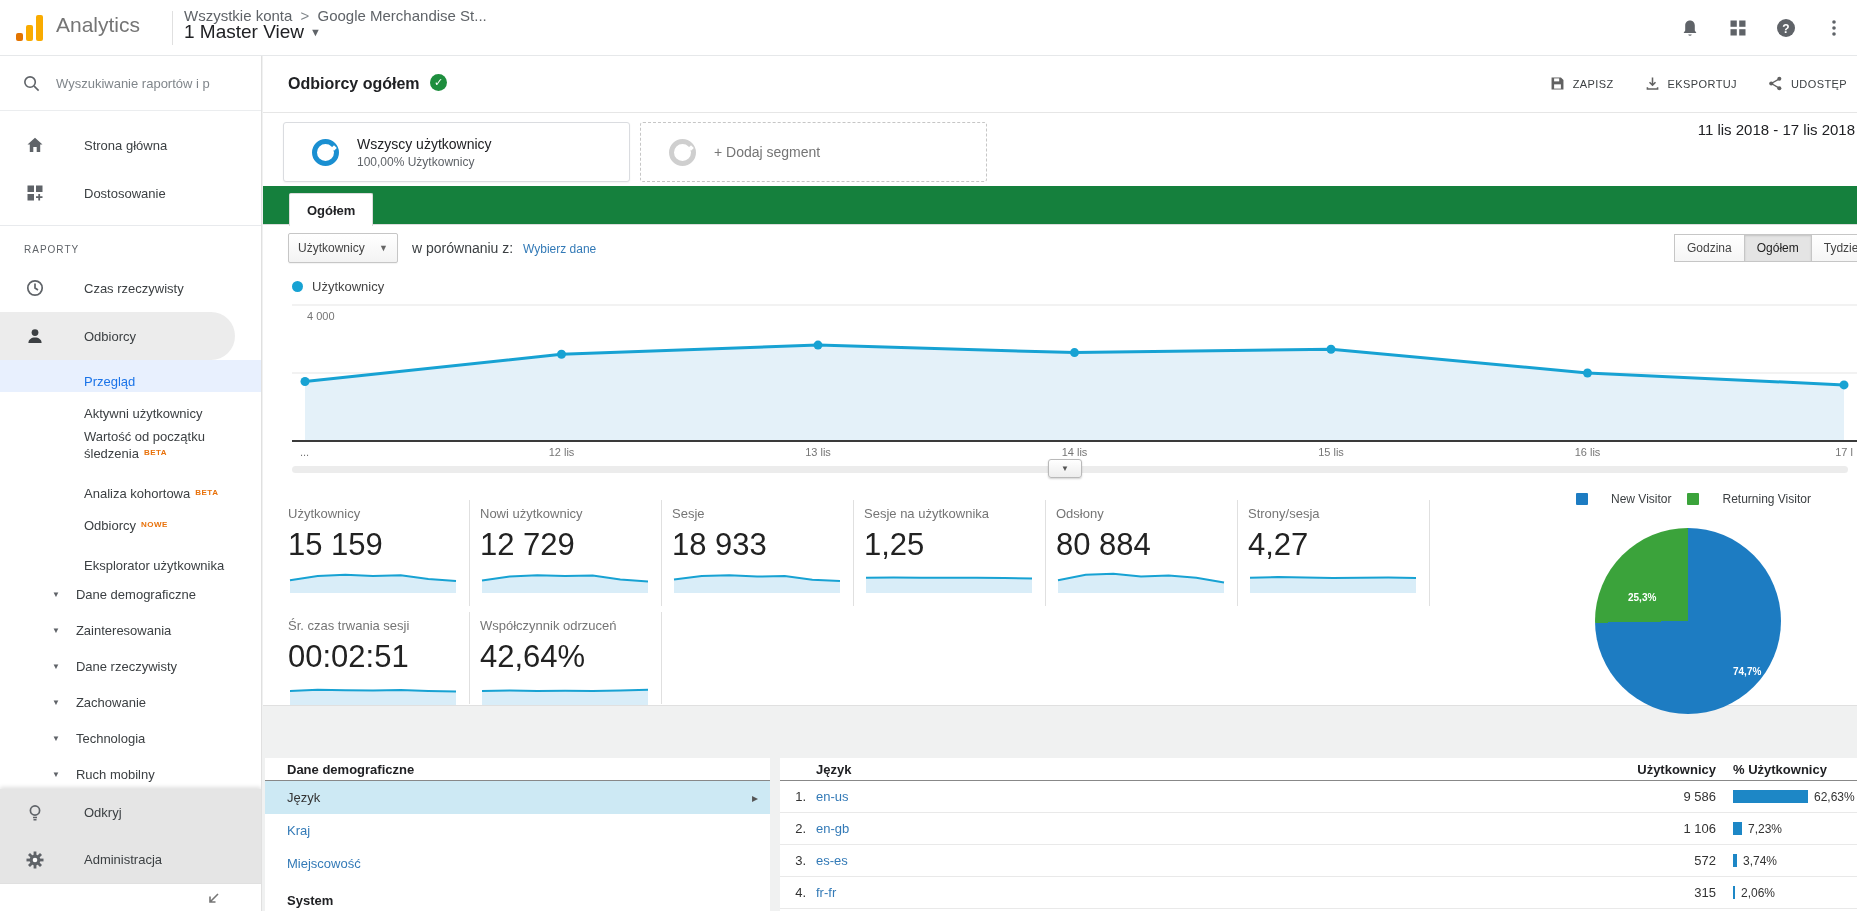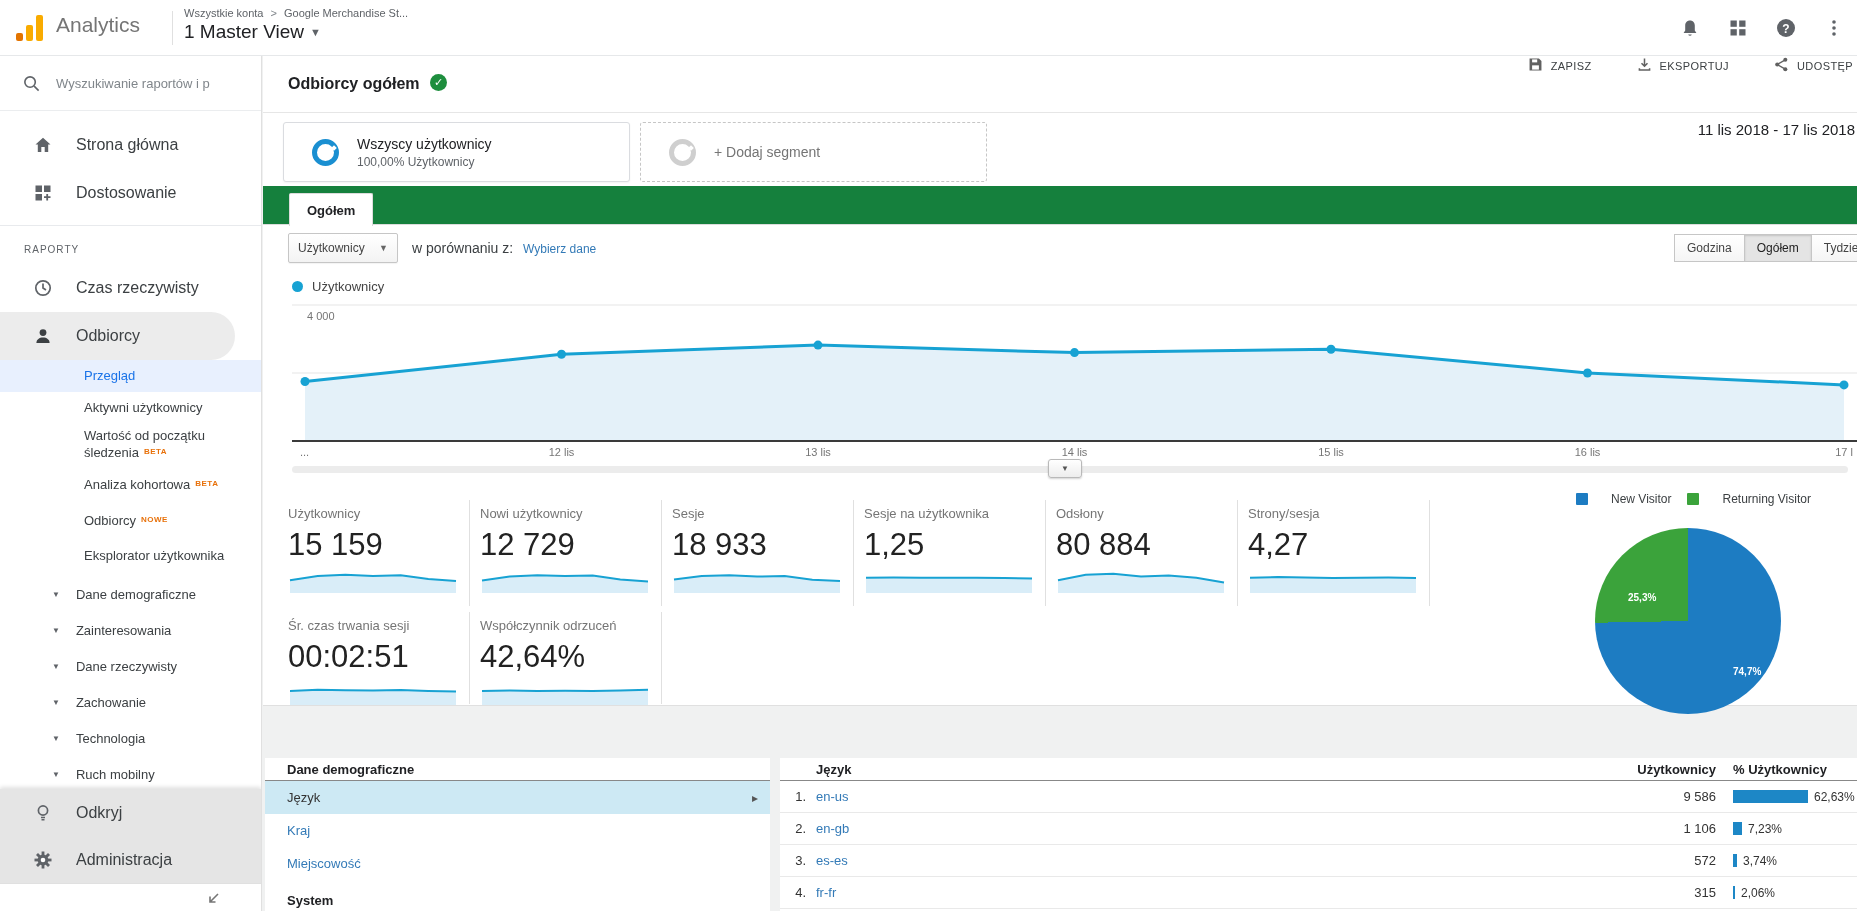--- a/index.html
+++ b/index.html
@@ -10,64 +10,64 @@
   .topbar { position:absolute; left:0; top:0; width:1857px; height:56px; background:#fff;
             border-bottom:1px solid #e6e8ea; z-index:30; }
   .logo { position:absolute; left:16px; top:14px; width:32px; height:27px; display:flex;
           align-items:flex-end; gap:3px; }
   .logo span { display:inline-block; width:7px; border-radius:2px; background:#f9ab00; }
   .logo .b1 { height:8px; background:#e37400; }
   .logo .b2 { height:16px; }
   .logo .b3 { height:26px; }
   .product { position:absolute; left:56px; top:13px; font-size:21px; color:#757575; }
   .topbar-divider { position:absolute; left:172px; top:11px; height:34px; width:1px; background:#e0e0e0; }
-  .breadcrumb { position:absolute; left:184px; top:7px; font-size:11px; color:#5f6368; }
+  .breadcrumb { position:absolute; left:184px; top:7px; font-size:15px; color:#5f6368; }
   .breadcrumb .sep { margin:0 4px; color:#80868b; }
   .view-selector { position:absolute; left:184px; top:21px; font-size:19px; color:#202124; cursor:pointer; }
   .view-selector .caret { font-size:11px; color:#5f6368; margin-left:6px; vertical-align:2px; }
   .topbar-icons { position:absolute; right:12px; top:0; height:56px; display:flex; align-items:center; gap:26px; }
   .tb-icon { width:22px; height:22px; display:flex; align-items:center; justify-content:center; cursor:pointer; }
 
   
   .sidebar { position:absolute; left:0; top:56px; width:262px; bottom:0; background:#fff;
              border-right:1px solid #e0e0e0; z-index:20; overflow:hidden; }
   .search-row { height:55px; border-bottom:1px solid #ebedef; display:flex; align-items:center; padding-left:20px; gap:14px; }
   .search-row input { border:none; outline:none; font-size:13px; color:#5f6368; width:180px;
                       font-family:"Liberation Sans",sans-serif; }
   .search-row input::placeholder { color:#80868b; }
   .nav { padding-top:10px; }
-  .nav-item { height:48px; display:flex; align-items:center; padding-left:32px; gap:22px;
-              font-size:16px; color:#3c4043; cursor:pointer; }
+  .nav-item { height:48px; display:flex; align-items:center; padding-left:24px; gap:38px;
+              font-size:13px; color:#3c4043; cursor:pointer; }
   .nav-item.active { background:#ececec; border-radius:0 24px 24px 0; margin-right:26px; }
   .nav-divider { height:1px; background:#e8eaed; margin:8px 0; }
   .nav-section { height:30px; display:flex; align-items:center; padding-left:24px; font-size:10px;
                  letter-spacing:1px; color:#5f6368; }
-  .nav-sub { min-height:32px; display:flex; align-items:center; padding:2px 10px 2px 84px; font-size:13px;
+  .nav-sub { min-height:32px; display:flex; align-items:flex-end; padding:2px 10px 2px 84px; font-size:13px;
              color:#3c4043; cursor:pointer; line-height:16px; }
   .nav-sub.two { min-height:40px; }
   .nav-sub.selected { background:#e8f0fe; color:#1a73e8; }
   .nav-group { height:36px; display:flex; align-items:center; padding-left:52px; gap:16px; font-size:13px;
                color:#3c4043; cursor:pointer; }
   .nav-group .caret { font-size:8px; color:#5f6368; }
   .tag { font-size:8px; font-weight:bold; color:#e8710a; margin-left:5px; letter-spacing:0.5px; vertical-align:3px; }
   .sidebar-footer { position:absolute; bottom:28px; left:0; width:100%; height:94px; background:#e5e5e5;
                     box-shadow:0 -2px 4px rgba(0,0,0,0.12); }
   .sidebar-footer .nav-item { height:47px; }
   .sidebar-bottom { position:absolute; bottom:0; left:0; width:100%; height:28px; background:#fff;
                     border-top:1px solid #e0e0e0; }
   .collapse-arrow { position:absolute; right:38px; top:7px; cursor:pointer; }
 
   
   .header-band { position:absolute; left:263px; top:56px; right:0; height:57px; background:#fff;
                  border-bottom:1px solid #e6e6e6; z-index:5; }
   .report-title { position:absolute; left:25px; top:19px; font-size:16px; font-weight:bold; color:#202124; }
   .shield { position:absolute; top:18px; width:17px; height:17px; border-radius:50%; background:#1e8e3e;
             color:#fff; font-size:11px; display:flex; align-items:center; justify-content:center; }
-  .header-actions { position:absolute; right:0; top:0; height:100%; display:flex; align-items:flex-start; gap:44px;
-                    padding-right:4px; }
+  .header-actions { position:absolute; right:0; top:0; height:100%; display:flex; align-items:center; gap:30px;
+                    padding-right:10px; }
   .action-btn { display:flex; align-items:center; gap:7px; font-size:11px; letter-spacing:0.4px;
                 color:#3c4043; cursor:pointer; white-space:nowrap; }
 
   .segments-band { position:absolute; left:263px; top:113px; right:0; height:73px; background:#fff; }
   .date-range { position:absolute; right:2px; top:8px; font-size:15px; color:#202124; cursor:pointer; white-space:nowrap; }
   .segment-card { position:absolute; top:9px; width:347px; height:60px; background:#fff; border:1px solid #dadce0;
                   border-radius:3px; display:flex; align-items:center; padding-left:28px; gap:18px; cursor:pointer;
                   box-shadow:0 1px 2px rgba(0,0,0,0.05); }
   .segment-card.add { border:1px dashed #c6c6c6; box-shadow:none; }
   .ring { width:27px; height:27px; border-radius:50%; border:5px solid #1a8fd1; position:relative; }

